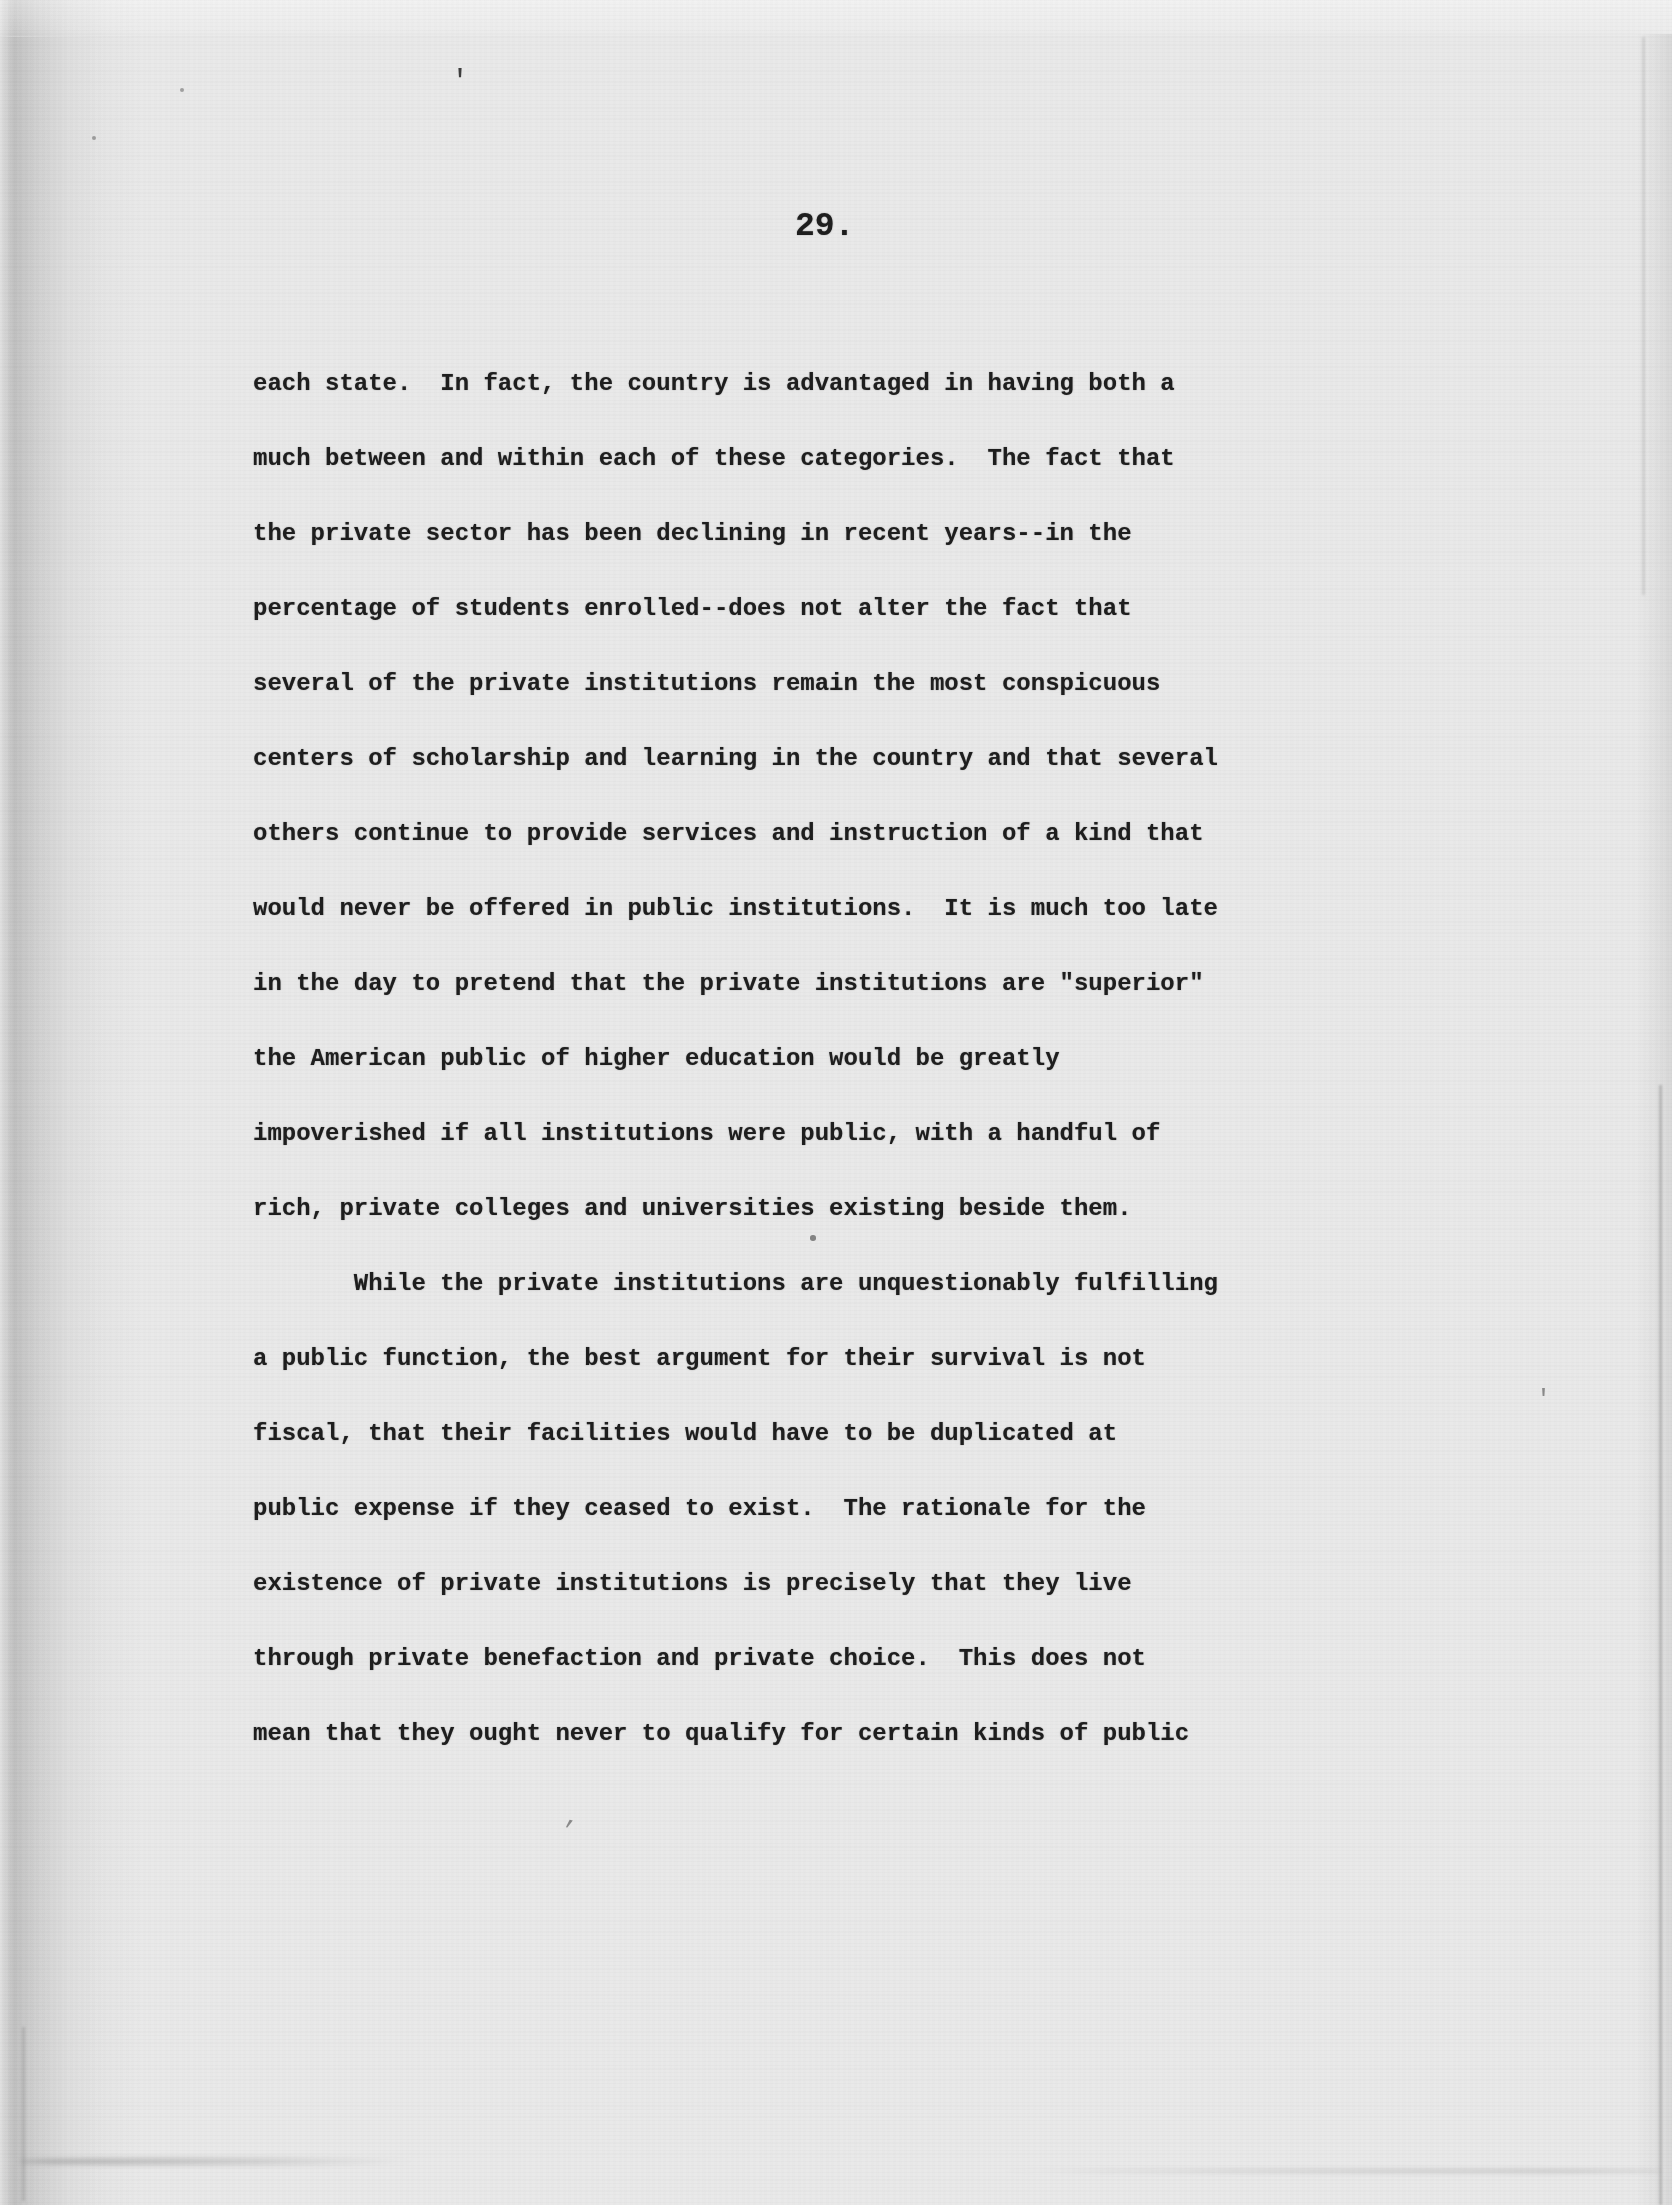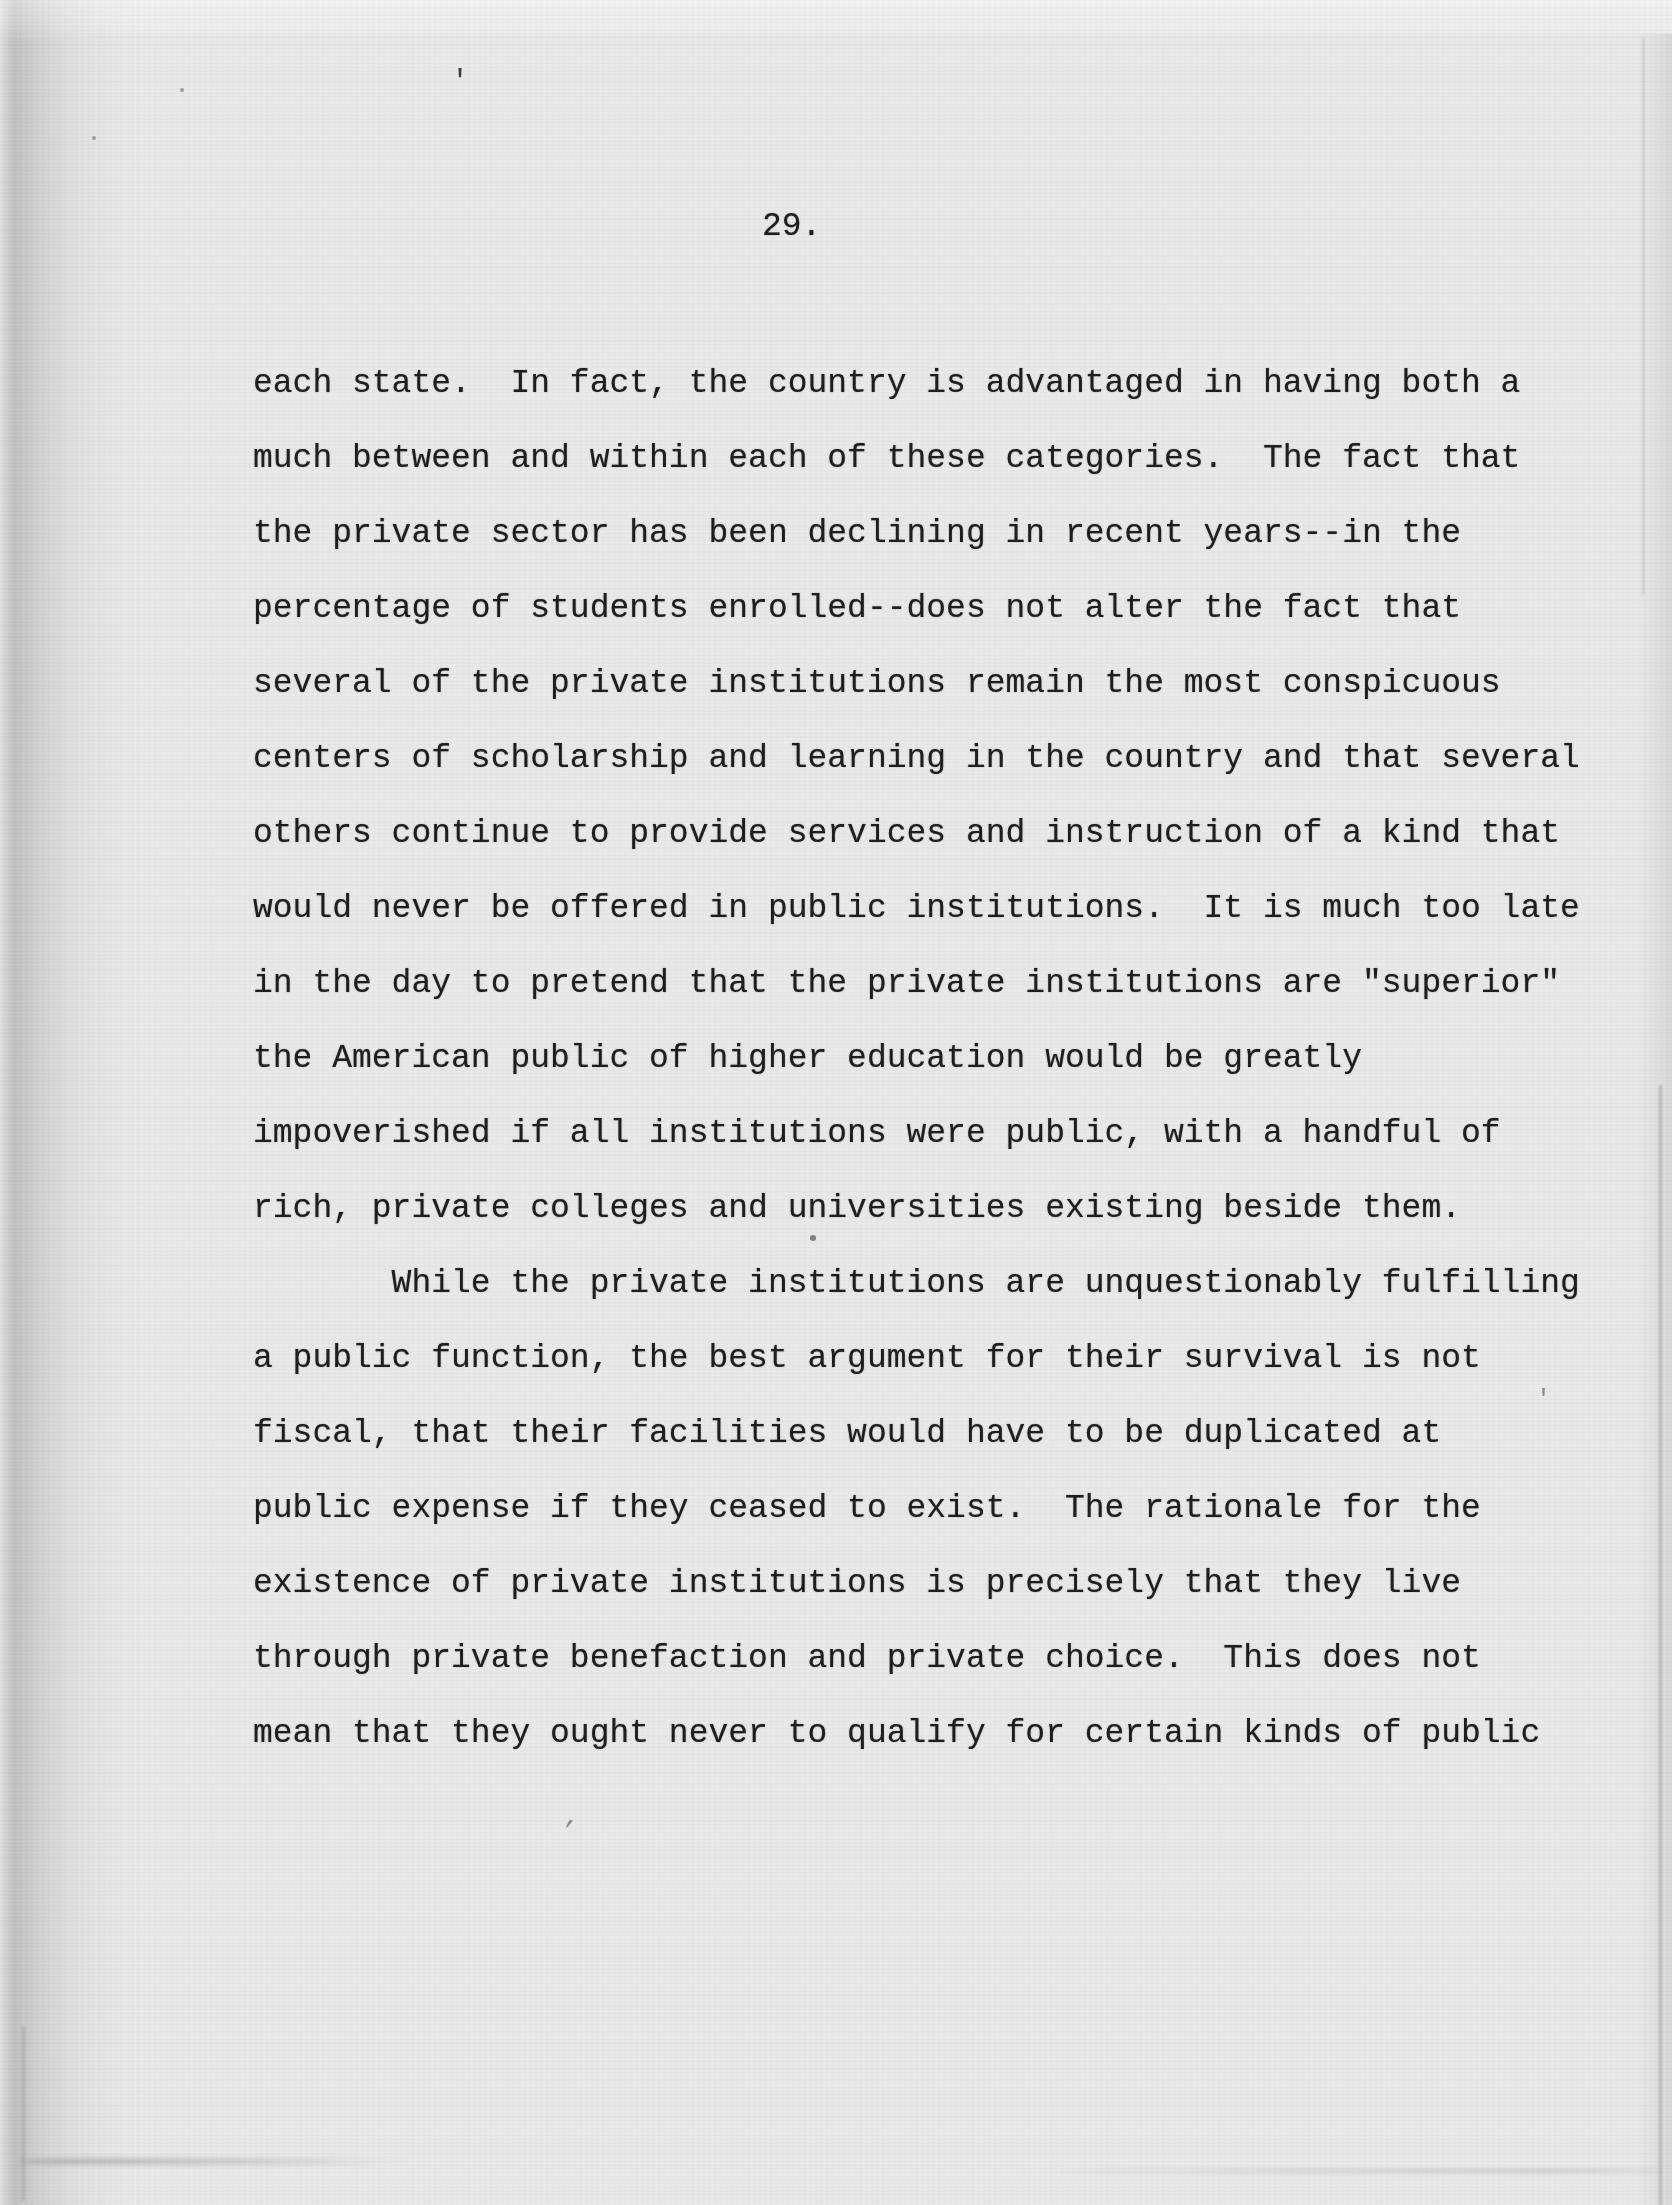--- a/index.html
+++ b/index.html
@@ -95,39 +95,39 @@
     filter: blur(0.6px);
   }
   .dot-small {
     width: 4.3px; height: 4.3px; border-radius: 50%;
     background: rgba(70,70,70,0.45);
     filter: blur(0.6px);
   }
   
   .page-number {
     position: absolute;
-    left: 762px;
+    left: 795px;
     top: 208px;
     font-size: 33px;
-    font-weight: normal;
+    font-weight: bold;
     white-space: pre;
     text-shadow: 0 0 1.2px rgba(25,25,25,0.55);
     text-align: right;
   }
   .body-text {
     position: absolute;
     left: 253px;
     top: 346px;
     width: 1352px;
   }
   .text-line {
     height: 75px;
     line-height: 75px;
-    font-size: 33px;
-    font-weight: normal;
+    font-size: 24px;
+    font-weight: bold;
     white-space: pre;
     text-shadow: 0 0 1.2px rgba(25,25,25,0.50);
   }
 </style>
 </head>
 <body>
 
 <div class="sheet">
 
   <div class="edge-left"></div>

